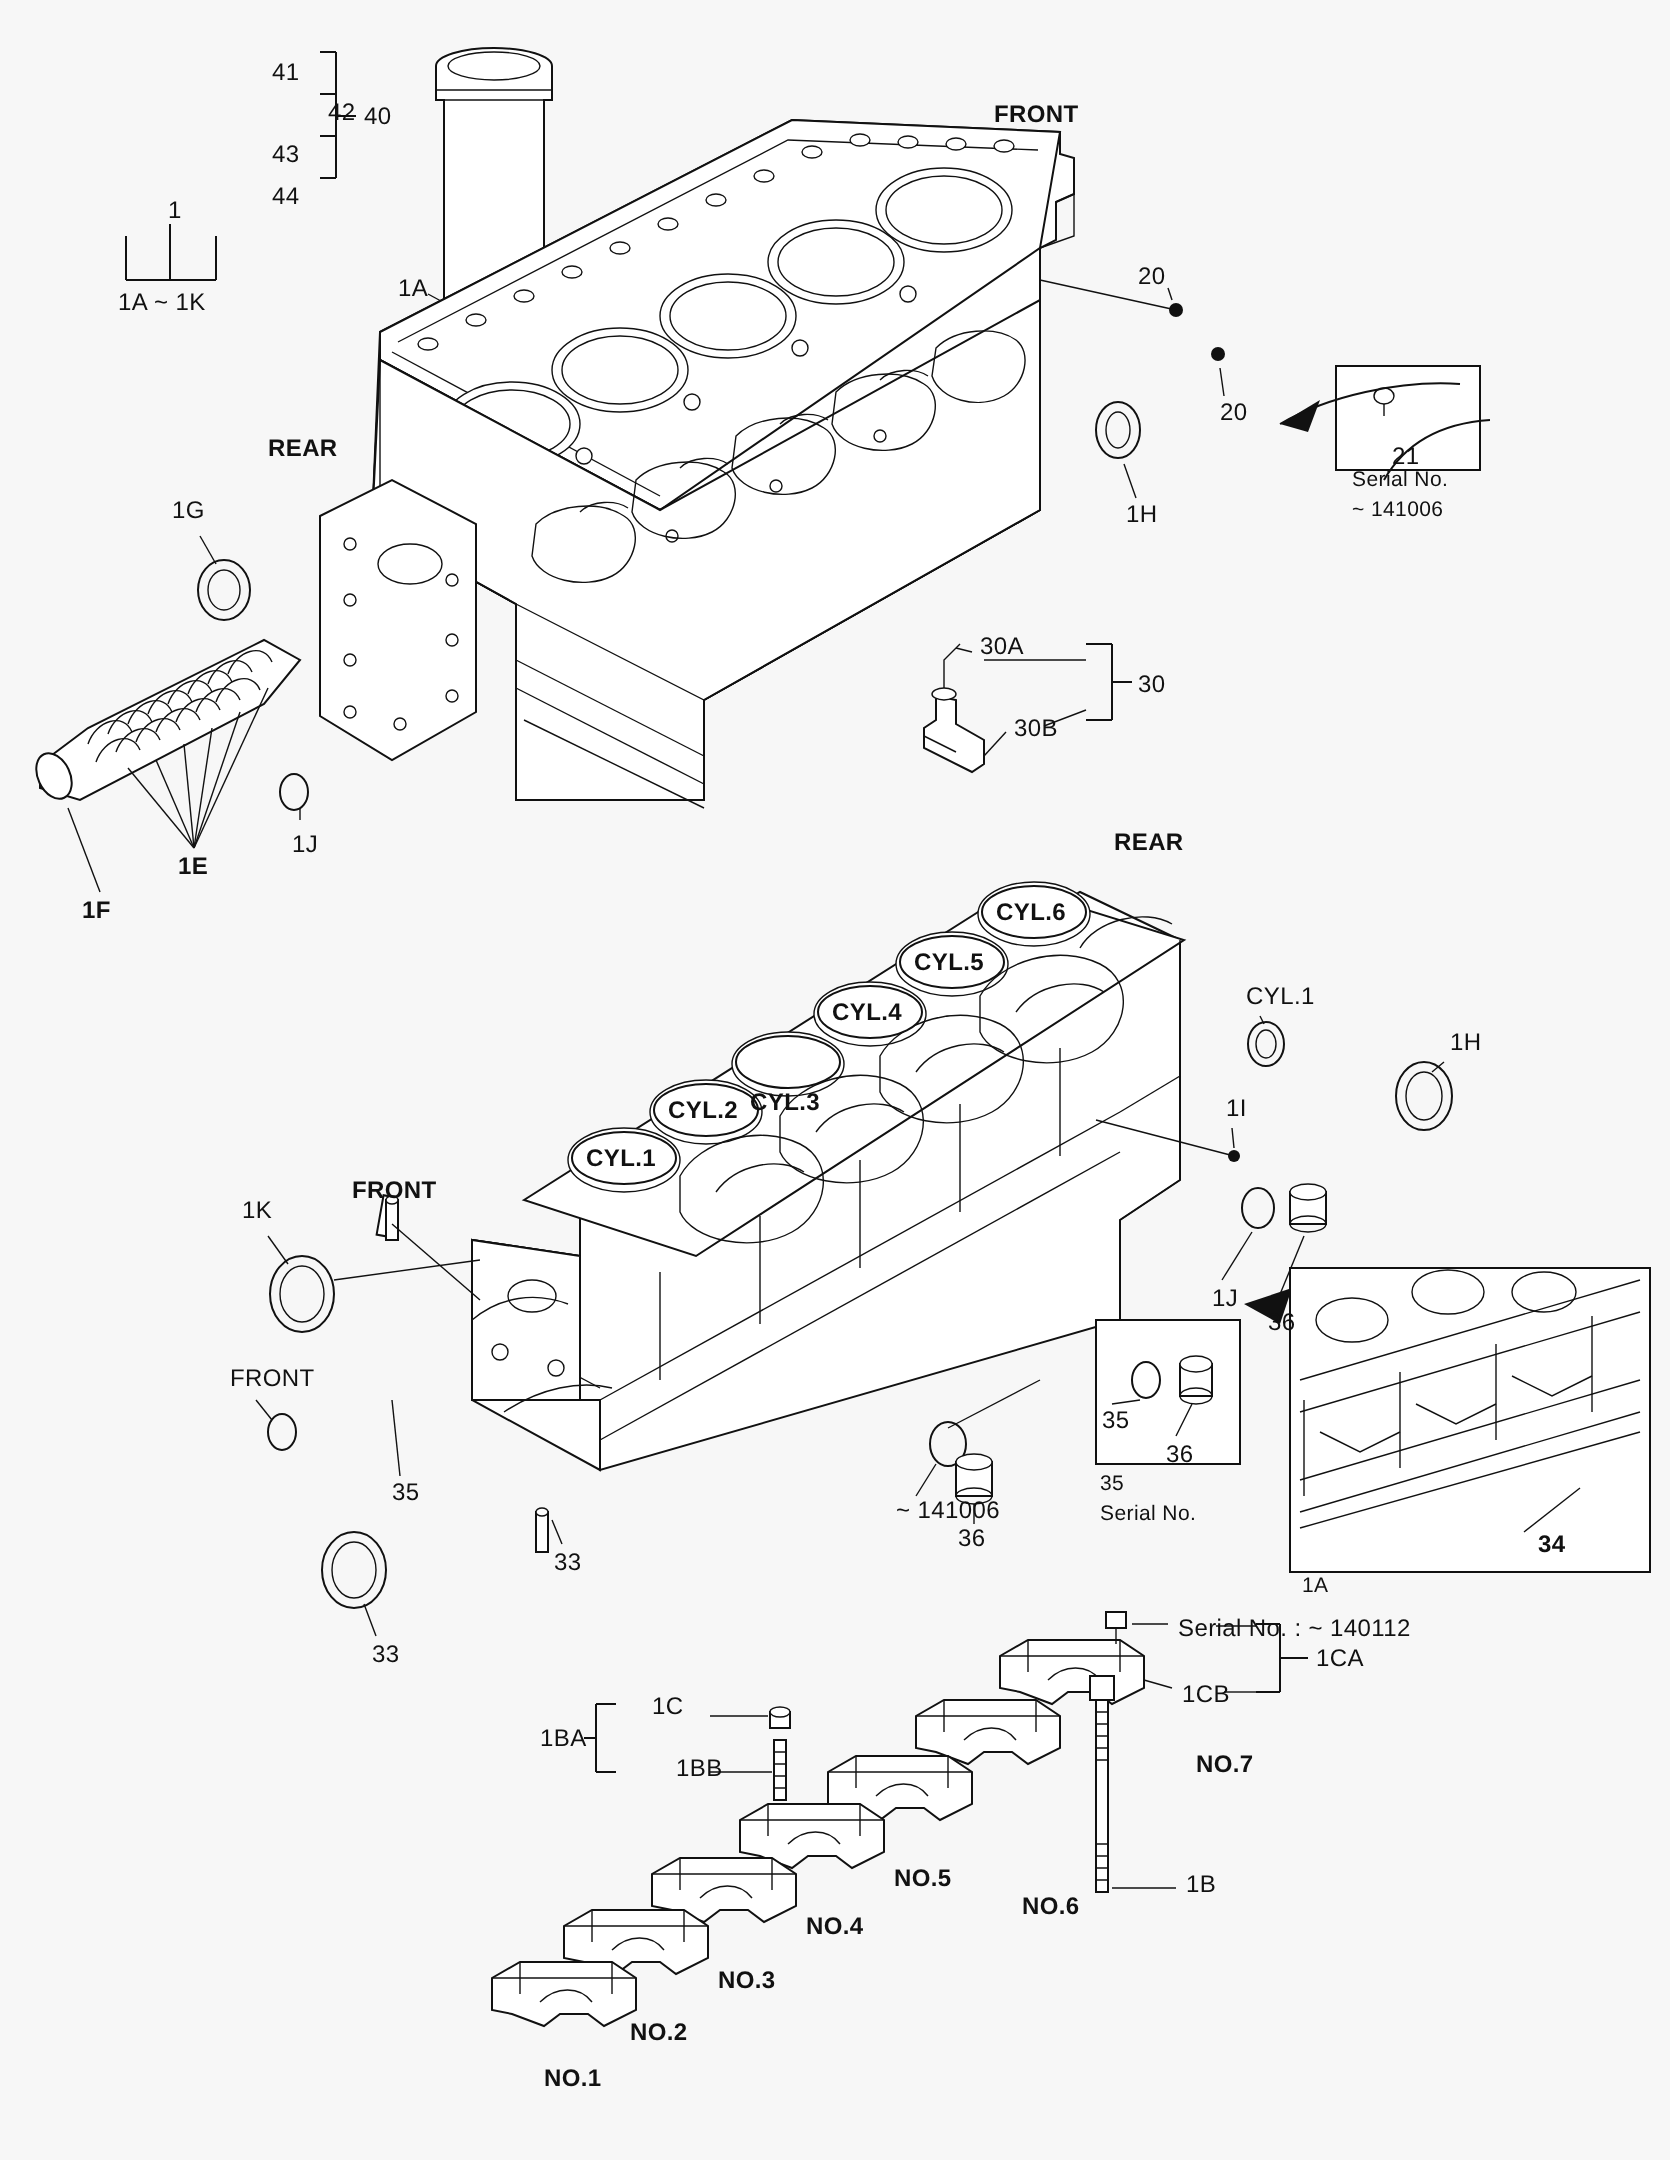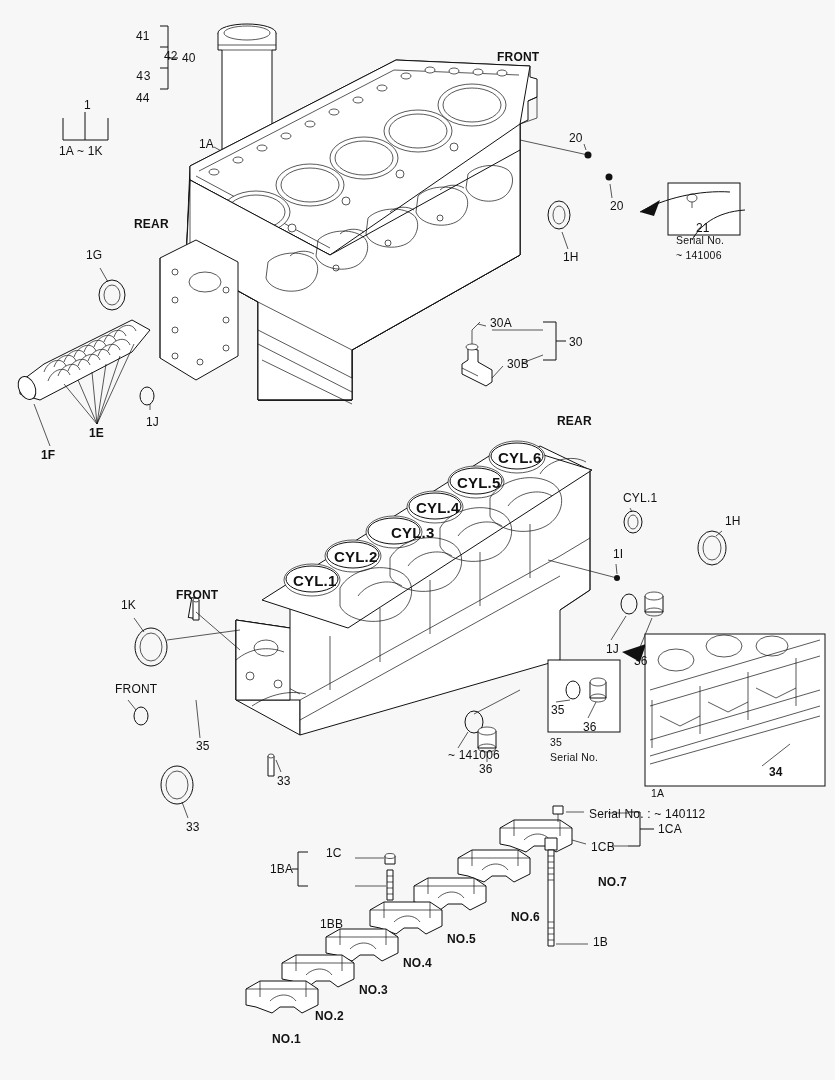--- a/index.html
+++ b/index.html
@@ -14,21 +14,21 @@
   .lbl {
     position:absolute;
     font-family:"Liberation Sans", sans-serif;
     font-size:12px;
     color:#111;
     white-space:nowrap;
     letter-spacing:0.2px;
   }
   .lbl.b { font-weight:bold; }
   .lbl.sm { font-size:10.5px; }
-  .lbl.cyl { font-weight:bold; font-size:15px; }
+  .lbl.cyl { font-weight:bold; font-size:12px; }
   svg { position:absolute; left:0; top:0; }
   .ln { stroke:#111; stroke-width:1; fill:none; }
   .ln-thin { stroke:#111; stroke-width:0.7; fill:none; }
   .fillw { fill:#ffffff; stroke:#111; stroke-width:1; }
   .fillw-thin { fill:#ffffff; stroke:#111; stroke-width:0.7; }
   .fillnone { fill:none; stroke:#111; stroke-width:1; }
   .dotk { fill:#111; }
 </style>
 </head>
 <body>
@@ -487,21 +487,21 @@
     </g>
   </g>
   <path class="ln-thin" d="M355 886 L386 886"></path>
 
   <path class="ln" d="M298 852 L308 852 M298 886 L308 886 M298 852 L298 886 M298 869 L292 869"></path>
 
 </svg>
 
 <div class="lbl" style="left:136px;top:29px;">41</div>
 <div class="lbl" style="left:136px;top:49px;margin-left:28px;">42</div>
-<div class="lbl" style="left:136px;top:70px;font-family:Liberation Mono, monospace;">43</div>
+<div class="lbl" style="left:136px;top:70px;">43</div>
 <div class="lbl" style="left:136px;top:91px;">44</div>
 <div class="lbl" style="left:182px;top:51px;">40</div>
 <div class="lbl" style="left:84px;top:98px;">1</div>
 <div class="lbl" style="left:59px;top:144px;text-align:center;">1A ~ 1K</div>
 <div class="lbl" style="left:199px;top:137px;">1A</div>
 <div class="lbl b" style="left:497px;top:50px;">FRONT</div>
 <div class="lbl b" style="left:134px;top:217px;">REAR</div>
 <div class="lbl" style="left:569px;top:131px;">20</div>
 <div class="lbl" style="left:610px;top:199px;">20</div>
 <div class="lbl" style="left:696px;top:221px;">21</div>
@@ -513,21 +513,21 @@
 <div class="lbl b" style="left:89px;top:426px;">1E</div>
 <div class="lbl b" style="left:41px;top:448px;">1F</div>
 <div class="lbl" style="left:490px;top:316px;">30A</div>
 <div class="lbl" style="left:507px;top:357px;">30B</div>
 <div class="lbl" style="left:569px;top:335px;">30</div>
 <div class="lbl b" style="left:557px;top:414px;">REAR</div>
 
 <div class="lbl cyl" style="left:498px;top:449px;">CYL.6</div>
 <div class="lbl cyl" style="left:457px;top:474px;">CYL.5</div>
 <div class="lbl cyl" style="left:416px;top:499px;">CYL.4</div>
-<div class="lbl cyl" style="left:375px;top:524px;margin-left:16px;">CYL.3</div>
+<div class="lbl cyl" style="left:375px;top:544px;">CYL.3</div>
 <div class="lbl cyl" style="left:334px;top:548px;">CYL.2</div>
 <div class="lbl cyl" style="left:293px;top:572px;">CYL.1</div>
 
 <div class="lbl" style="left:623px;top:491px;">CYL.1</div>
 <div class="lbl" style="left:725px;top:514px;">1H</div>
 <div class="lbl" style="left:613px;top:547px;text-align:right;">1I</div>
 <div class="lbl" style="left:121px;top:598px;">1K</div>
 <div class="lbl b" style="left:176px;top:588px;">FRONT</div>
 <div class="lbl" style="left:115px;top:682px;">FRONT</div>
 <div class="lbl" style="left:606px;top:642px;">1J</div>
@@ -540,25 +540,25 @@
 <div class="lbl" style="left:479px;top:762px;">36</div>
 <div class="lbl" style="left:196px;top:739px;">35</div>
 <div class="lbl" style="left:277px;top:774px;">33</div>
 <div class="lbl" style="left:186px;top:820px;">33</div>
 <div class="lbl b" style="left:769px;top:765px;">34</div>
 <div class="lbl sm" style="left:651px;top:787px;">1A</div>
 <div class="lbl" style="left:589px;top:807px;">Serial No. : ~ 140112</div>
 <div class="lbl" style="left:591px;top:840px;">1CB</div>
 <div class="lbl" style="left:658px;top:822px;">1CA</div>
 <div class="lbl" style="left:326px;top:846px;">1C</div>
-<div class="lbl" style="left:320px;top:877px;margin-top:40px;">1BB</div>
+<div class="lbl" style="left:338px;top:877px;">1BB</div>
 <div class="lbl" style="left:270px;top:862px;">1BA</div>
 <div class="lbl" style="left:593px;top:935px;text-align:right;">1B</div>
 
 <div class="lbl b" style="left:564px;top:875px;padding-left:34px;">NO.7</div>
-<div class="lbl b" style="left:495px;top:910px;padding-left:16px;">NO.6</div>
+<div class="lbl b" style="left:495px;top:946px;padding-left:16px;">NO.6</div>
 <div class="lbl b" style="left:447px;top:932px;">NO.5</div>
 <div class="lbl b" style="left:403px;top:956px;">NO.4</div>
 <div class="lbl b" style="left:359px;top:983px;">NO.3</div>
 <div class="lbl b" style="left:315px;top:1009px;">NO.2</div>
 <div class="lbl b" style="left:272px;top:1032px;">NO.1</div>
 
 </div>
 
 </body></html>

